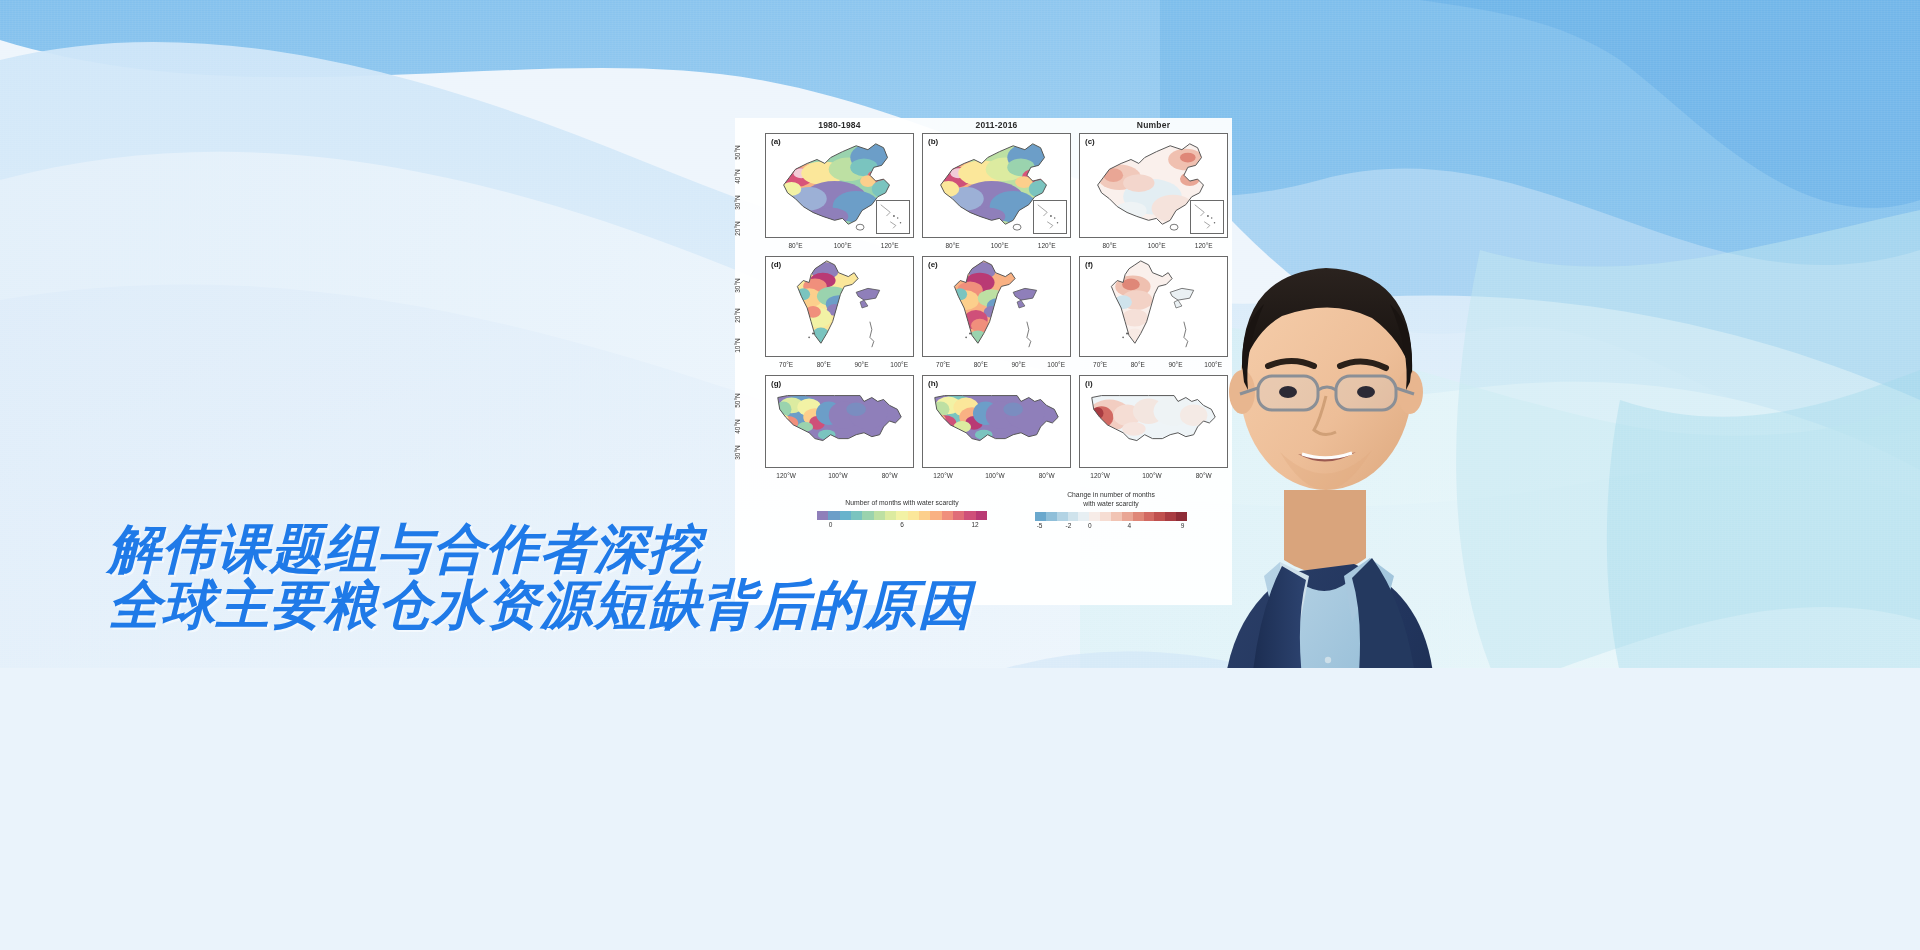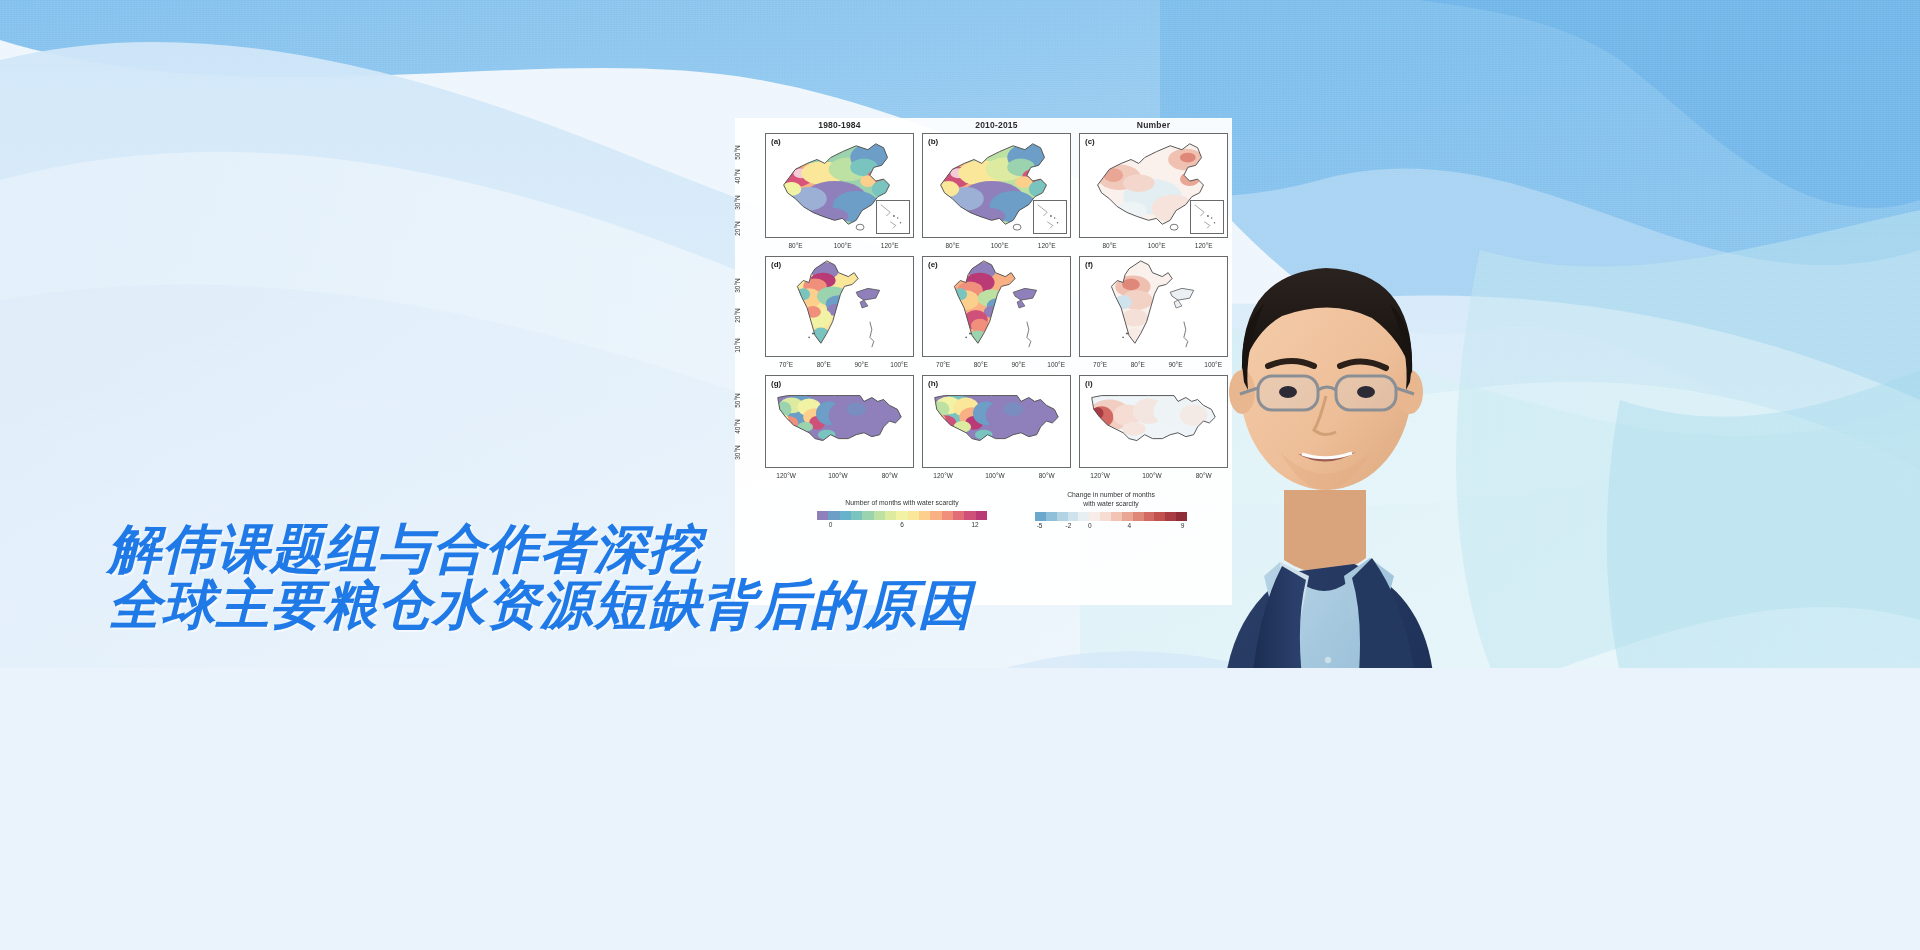--- a/index.html
+++ b/index.html
@@ -173,21 +173,21 @@
     <path d="M980,690 C1120,640 1260,668 1380,730 C1470,776 1560,790 1650,780" fill="none" stroke="#cfe5f6" stroke-width="26" opacity=".6"></path>
     <path d="M960,770 C1100,724 1240,756 1360,812 C1450,854 1540,868 1630,860" fill="none" stroke="#e2f0fb" stroke-width="20" opacity=".6"></path>
   </svg>
 
   <div id="grain"></div>
 
   <div id="figure-card">
 
     <div class="fig-colhead-row">
       <div class="fig-colhead">1980-1984</div>
-      <div class="fig-colhead">2010-2015</div>
+      <div class="fig-colhead">2011-2016</div>
       <div class="fig-colhead">Number</div>
     </div>
 
     <div class="fig-row" style="height:108px; position:relative;">
       <div class="yaxis-labels">
         <div class="ytick" style="top:92px;">20°N</div>
         <div class="ytick" style="top:66px;">30°N</div>
         <div class="ytick" style="top:40px;">40°N</div>
         <div class="ytick" style="top:16px;">50°N</div>
       </div>

